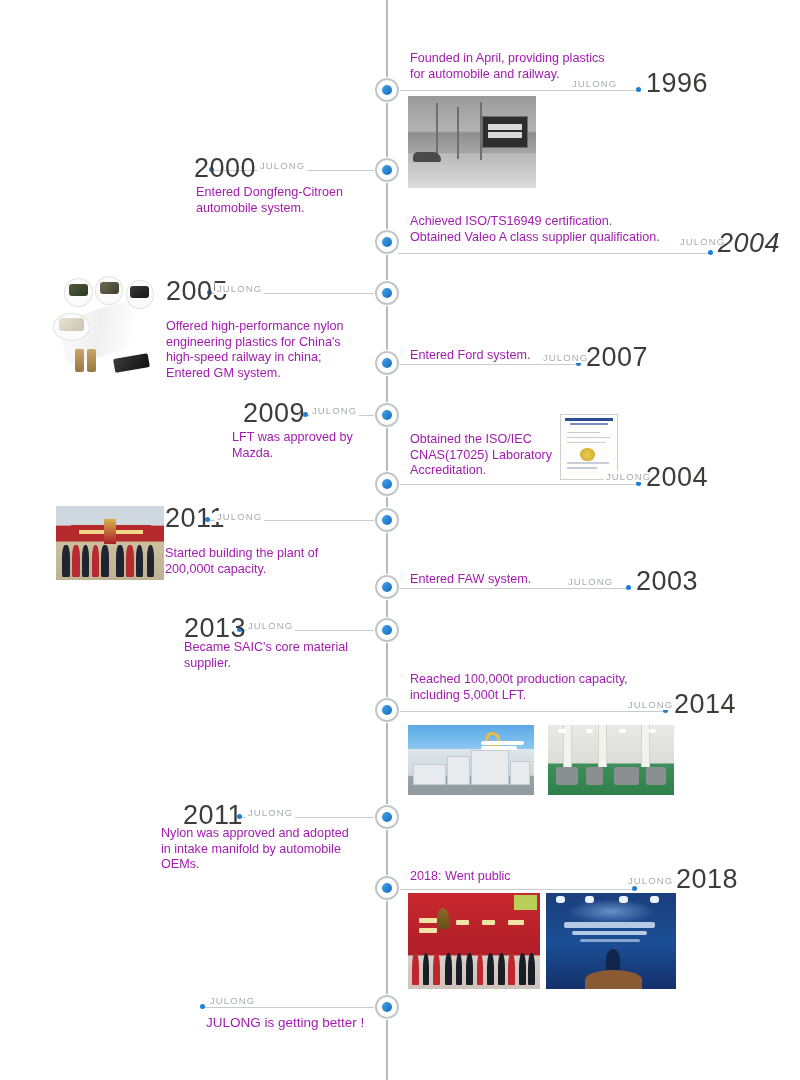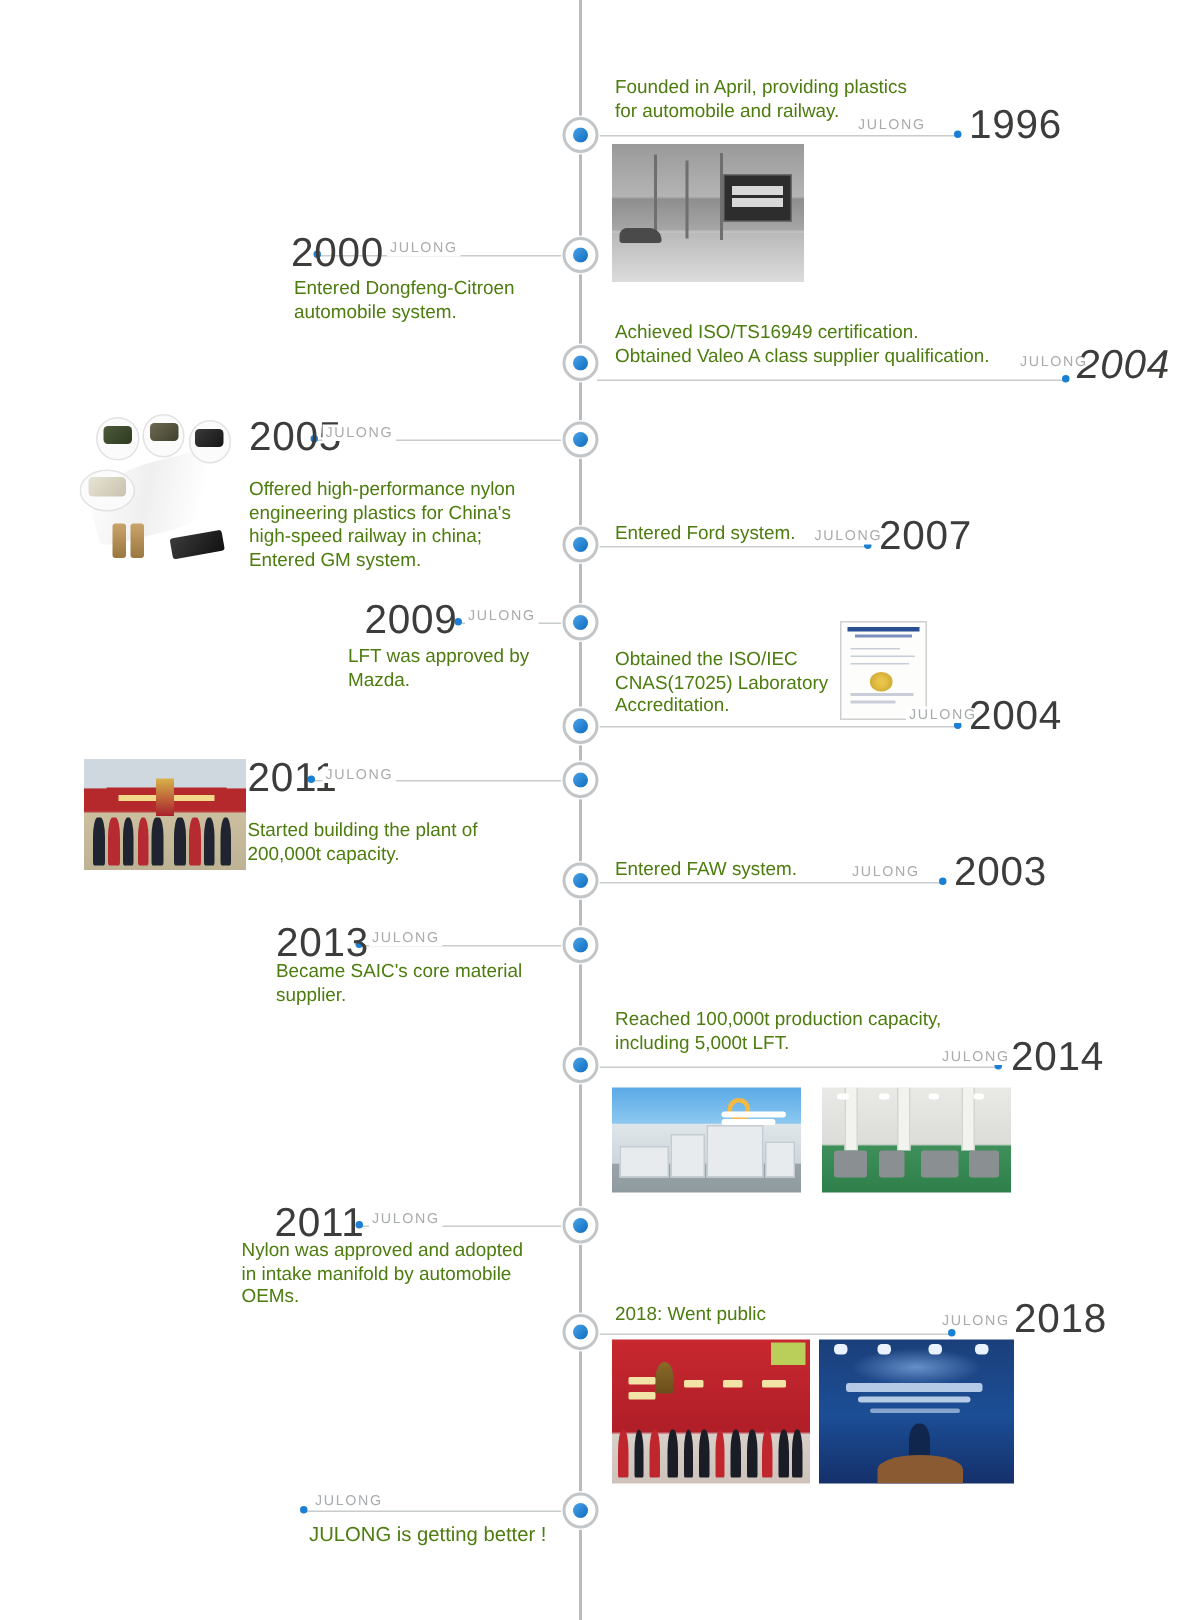--- a/index.html
+++ b/index.html
@@ -84,21 +84,21 @@
     z-index: 5;
     background: #ffffff;
     padding: 0 2px;
   }
 
   
   .copy {
     position: absolute;
     font-size: 12.6px;
     line-height: 15.5px;
-    color: #4d7c0f;
+    color: #a21caf;
     white-space: pre-line;
     z-index: 5;
   }
   .copy.justify { text-align: justify; }
 
   
   .photo {
     position: absolute;
     overflow: hidden;
     z-index: 3;

